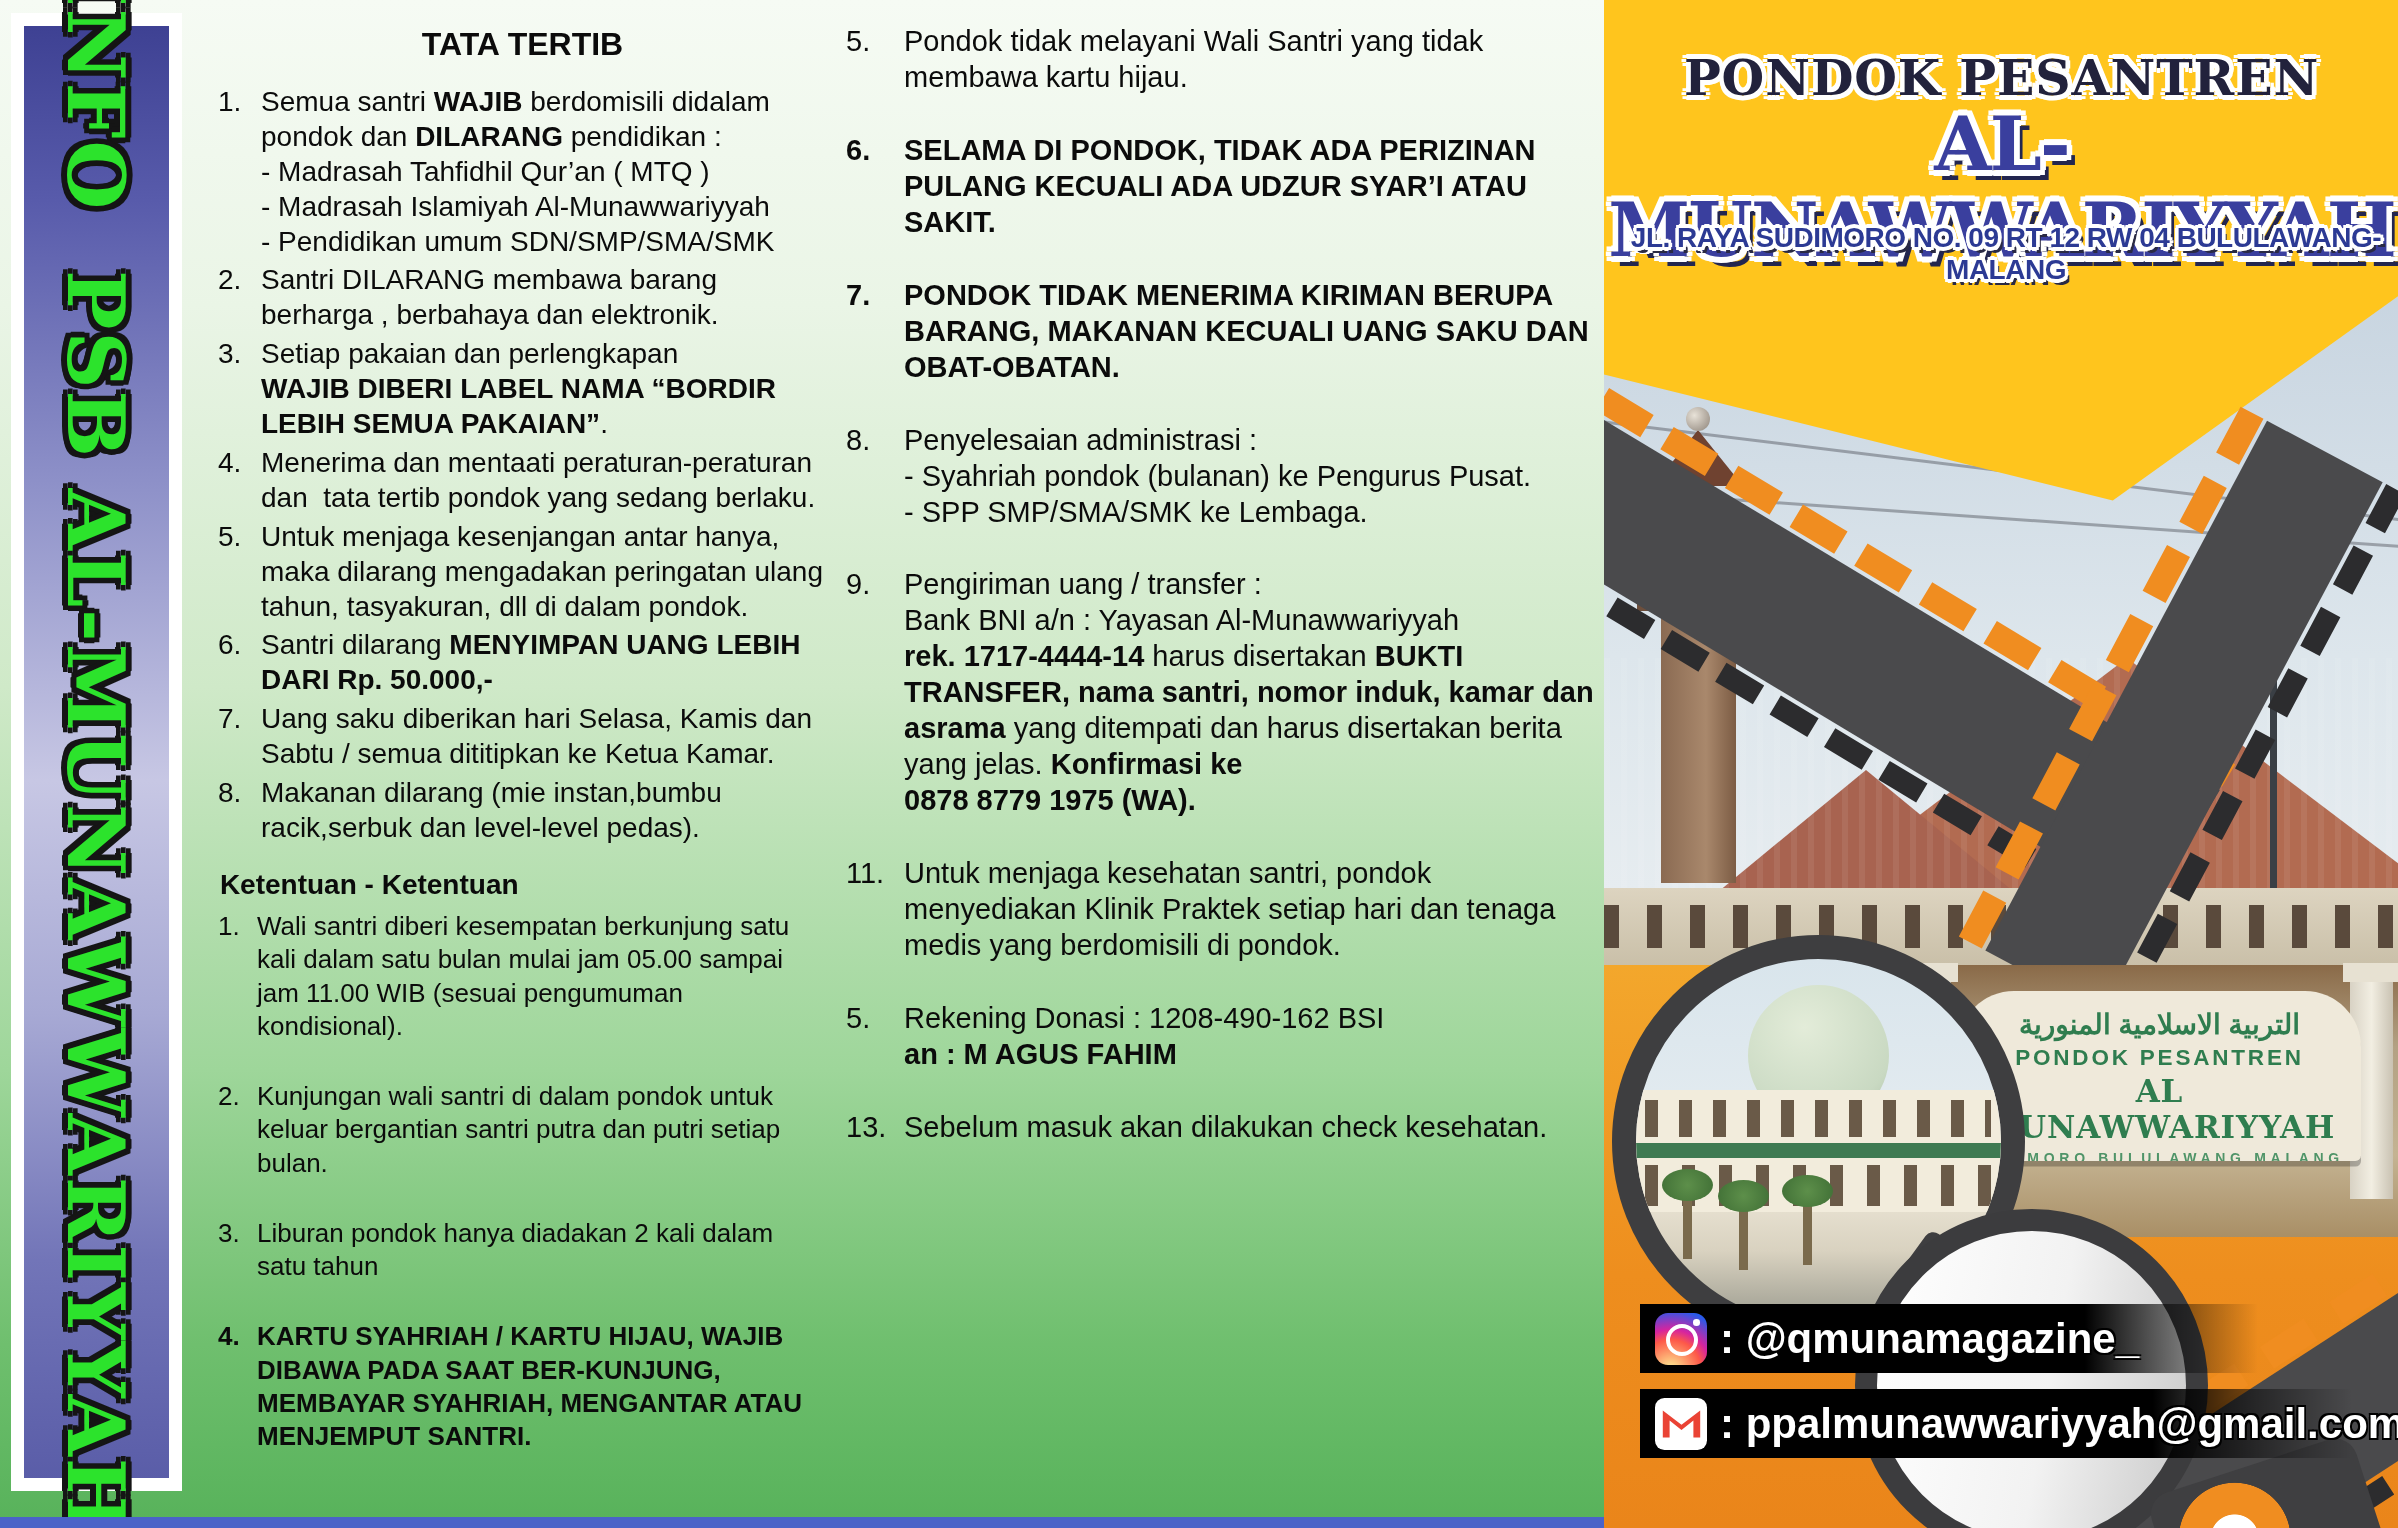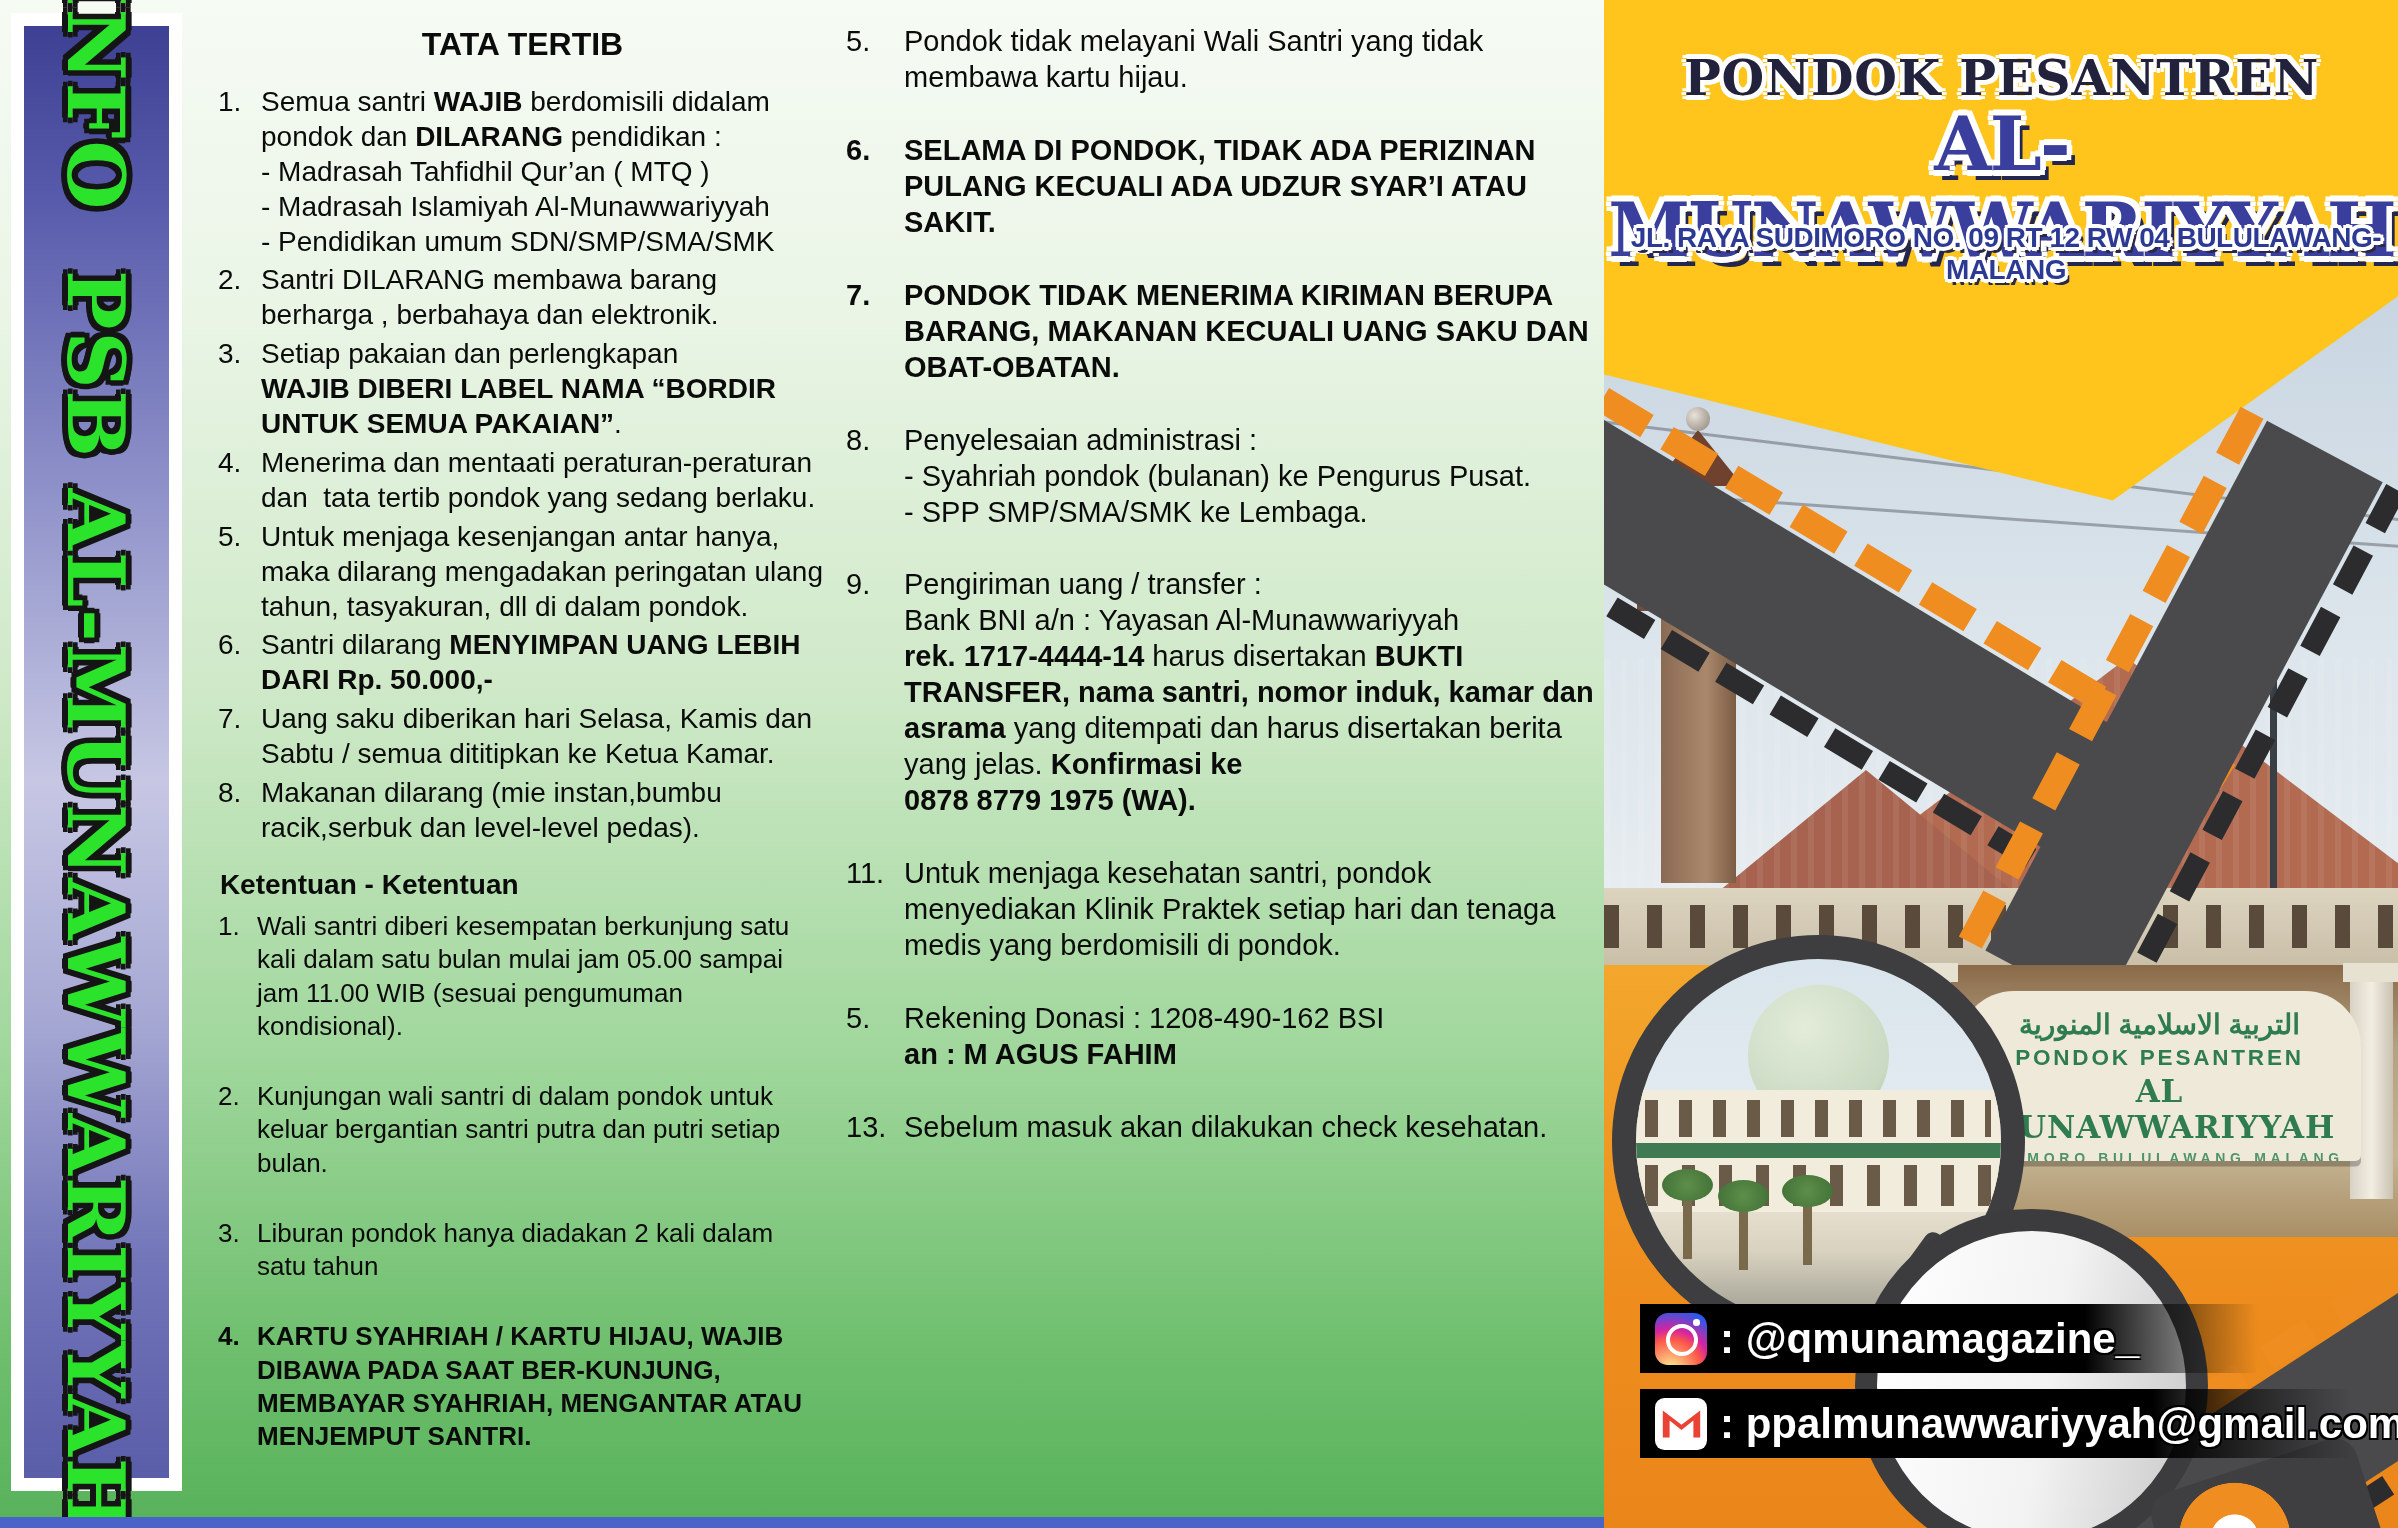--- a/index.html
+++ b/index.html
@@ -172,21 +172,21 @@
 - Madrasah Islamiyah Al-Munawwariyyah
 - Pendidikan umum SDN/SMP/SMA/SMK</span>
         </li>
         <li>
           <span class="num">2.</span>
           <span class="txt">Santri DILARANG membawa barang berharga , berbahaya dan elektronik.</span>
         </li>
         <li>
           <span class="num">3.</span>
           <span class="txt">Setiap pakaian dan perlengkapan
-<b>WAJIB DIBERI LABEL NAMA “BORDIR UNTUK SEMUA PAKAIAN”</b>.</span>
+<b>WAJIB DIBERI LABEL NAMA “BORDIR LEBIH SEMUA PAKAIAN”</b>.</span>
         </li>
         <li>
           <span class="num">4.</span>
           <span class="txt">Menerima dan mentaati peraturan-peraturan dan  tata tertib pondok yang sedang berlaku.</span>
         </li>
         <li>
           <span class="num">5.</span>
           <span class="txt">Untuk menjaga kesenjangan antar hanya, maka dilarang mengadakan peringatan ulang tahun, tasyakuran, dll di dalam pondok.</span>
         </li>
         <li>

